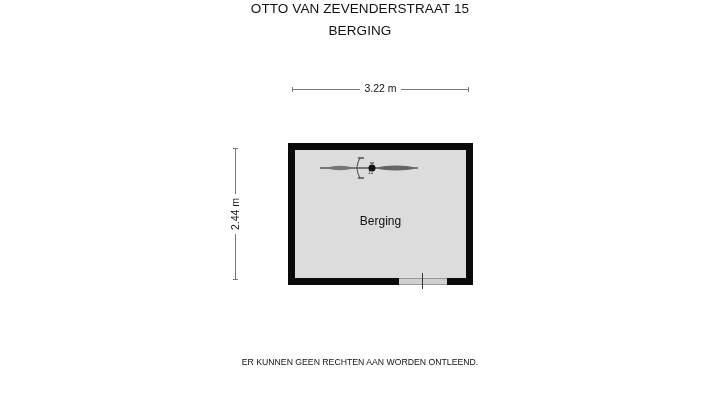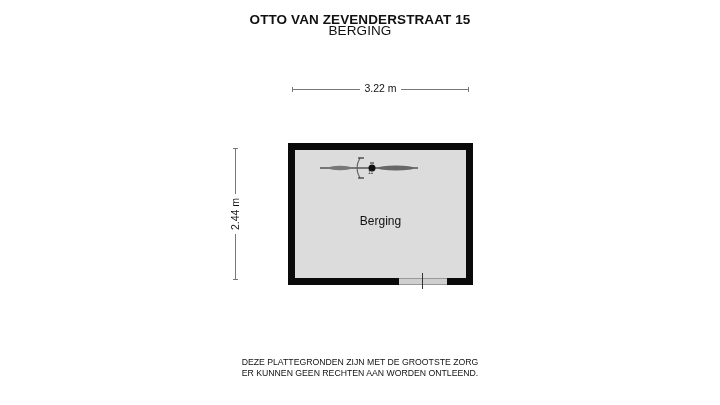--- a/index.html
+++ b/index.html
@@ -1,18 +1,18 @@
 <!DOCTYPE html>
 <html><head>
 <meta charset="utf-8">
 <style>
   html,body{margin:0;padding:0;}
   body{width:720px;height:405px;background:#ffffff;position:relative;overflow:hidden;font-family:"Liberation Sans",sans-serif;color:#111;}
   .title{position:absolute;left:0;width:720px;text-align:center;font-size:13.5px;line-height:15px;letter-spacing:0.1px;}
-  #t1{top:12px;font-weight:bold;}
+  #t1{top:1px;}
   #t2{top:23px;}
   .dim-h{position:absolute;left:292px;top:89px;width:177px;height:1px;}
   .dim-h .line{position:absolute;top:0;height:1px;background:#777;}
   .dim-h .tick{position:absolute;top:-2px;width:1px;height:5px;background:#777;}
   .dim-h .lbl{position:absolute;top:-7px;left:0;width:177px;text-align:center;font-size:10.5px;}
   .dim-h .lbl span{background:#fff;padding:0 4px;}
   .dim-v{position:absolute;left:235px;top:148px;width:1px;height:132px;}
   .dim-v .line{position:absolute;left:0;width:1px;background:#777;top:0;height:132px;}
   .dim-v .tick{position:absolute;left:-2px;width:5px;height:1px;background:#777;}
   .dim-v .lbl{position:absolute;left:-60px;top:60px;width:120px;text-align:center;transform:rotate(-90deg);font-size:10.5px;}
@@ -57,15 +57,14 @@
   <line x1="40" y1="2" x2="46" y2="2" stroke="#333" stroke-width="1.2"></line>
   <line x1="40" y1="22" x2="46" y2="22" stroke="#333" stroke-width="1.2"></line>
   <text x="50" y="18" font-size="5" fill="#333" font-family="Liberation Sans, sans-serif">11</text>
   <line x1="52" y1="7" x2="56" y2="7" stroke="#222" stroke-width="1"></line>
 </svg>
 
 <div class="door"></div>
 <div class="door-mark"></div>
 
 <div class="disclaimer">
-  <div>DEZE PLATTEGRONDEN ZIJN MET DE GROOTSTE ZORG</div>
   <div>ER KUNNEN GEEN RECHTEN AAN WORDEN ONTLEEND.</div>
 </div>
 
 </body></html>

